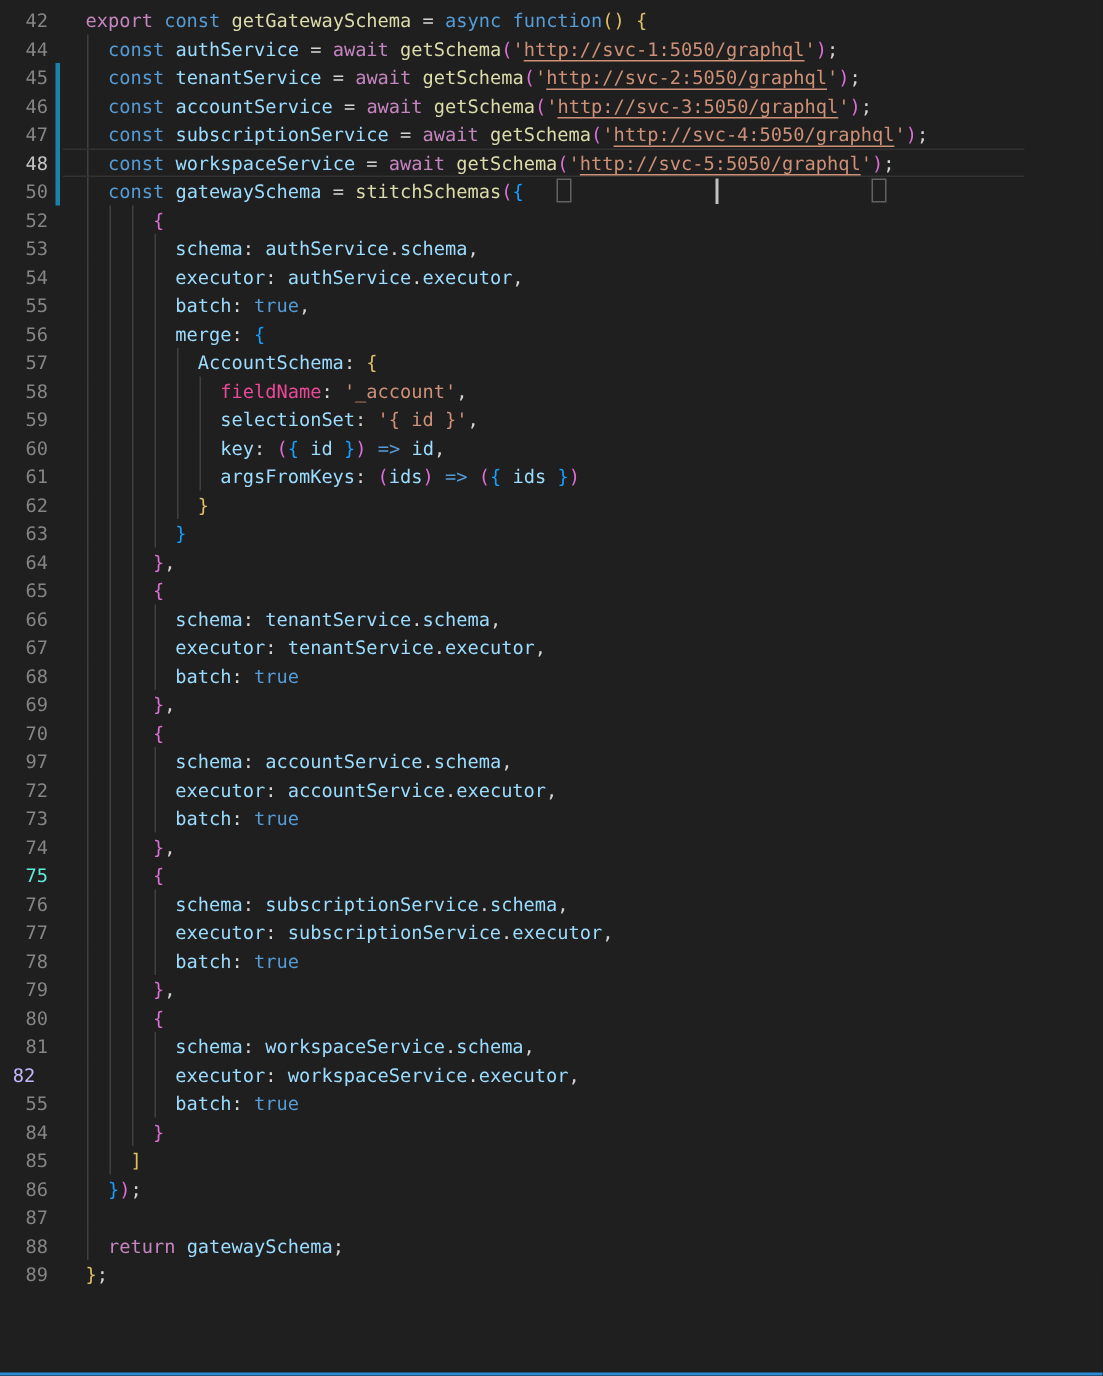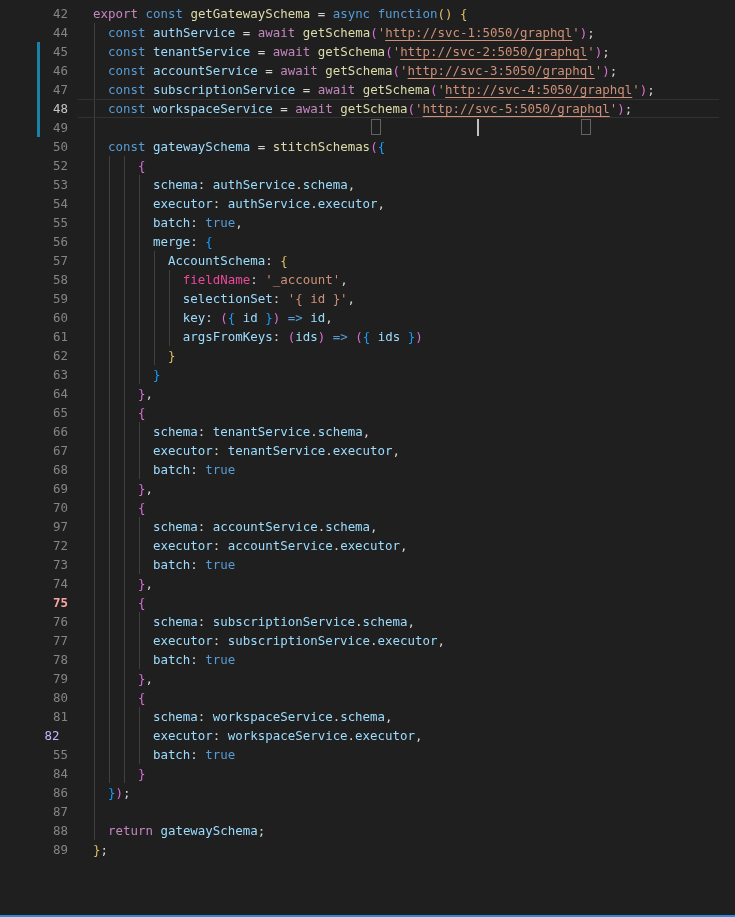--- a/index.html
+++ b/index.html
@@ -6,21 +6,21 @@
   body{width:735px;height:917px;overflow:hidden;}
   #editor{
     position:relative;
     width:735px;height:917px;
     font-family:"DejaVu Sans Mono","Liberation Mono",monospace;
     font-size:12.45px;
     line-height:19px;
     cursor:text;
   }
   #lines{position:absolute;left:0;top:4px;right:0;}
-  .row{position:relative;height:19px;width:683px;margin-left:36px;}
+  .row{position:relative;height:19px;width:683px;}
   .num{
     position:absolute;left:0;top:0;width:32px;height:19px;
     text-align:right;user-select:none;
   }
   .code{position:absolute;left:57px;top:0;white-space:pre;}
   .guide{position:absolute;top:0;bottom:0;width:1px;}
   .curline{position:absolute;left:42px;right:0;top:0;bottom:0;pointer-events:none;}
   .overlay{position:absolute;pointer-events:none;}
   #mod-bar{position:absolute;width:3px;}
   #cursor{position:absolute;width:1.6px;}
@@ -58,25 +58,20 @@
         <span class="code"><span style="color: rgb(212, 212, 212);">  </span><span style="color: rgb(86, 156, 214);">const</span><span style="color: rgb(212, 212, 212);"> </span><span style="color: rgb(156, 220, 254);">subscriptionService</span><span style="color: rgb(212, 212, 212);"> = </span><span style="color: rgb(197, 134, 192);">await</span><span style="color: rgb(212, 212, 212);"> </span><span style="color: rgb(220, 220, 170);">getSchema</span><span style="color: rgb(218, 112, 214);">(</span><span style="color: rgb(206, 145, 120);">'</span><span style="color: rgb(206, 145, 120); text-decoration: underline; text-underline-offset: 2.5px;">http://svc-4:5050/graphql</span><span style="color: rgb(206, 145, 120);">'</span><span style="color: rgb(218, 112, 214);">)</span><span style="color: rgb(212, 212, 212);">;</span></span>
       </div>
       <div class="row">
         <div class="guide" style="left: 58px; background: rgb(64, 64, 64);"></div>
         <div class="curline" style="border-top: 1px solid rgb(50, 50, 50); border-bottom: 1px solid rgb(50, 50, 50);"></div>
         <span class="num" style="color: rgb(198, 198, 198);">48</span>
         <span class="code"><span style="color: rgb(212, 212, 212);">  </span><span style="color: rgb(86, 156, 214);">const</span><span style="color: rgb(212, 212, 212);"> </span><span style="color: rgb(156, 220, 254);">workspaceService</span><span style="color: rgb(212, 212, 212);"> = </span><span style="color: rgb(197, 134, 192);">await</span><span style="color: rgb(212, 212, 212);"> </span><span style="color: rgb(220, 220, 170);">getSchema</span><span style="color: rgb(218, 112, 214);">(</span><span style="color: rgb(206, 145, 120);">'</span><span style="color: rgb(206, 145, 120); text-decoration: underline; text-underline-offset: 2.5px;">http://svc-5:5050/graphql</span><span style="color: rgb(206, 145, 120);">'</span><span style="color: rgb(218, 112, 214);">)</span><span style="color: rgb(212, 212, 212);">;</span></span>
       </div>
       <div class="row">
         <div class="guide" style="left: 58px; background: rgb(64, 64, 64);"></div>
-        <span class="num" style="color: rgb(133, 133, 133);">49</span>
-        <span class="code"></span>
-      </div>
-      <div class="row">
-        <div class="guide" style="left: 58px; background: rgb(64, 64, 64);"></div>
         <span class="num" style="color: rgb(133, 133, 133);">50</span>
         <span class="code"><span style="color: rgb(212, 212, 212);">  </span><span style="color: rgb(86, 156, 214);">const</span><span style="color: rgb(212, 212, 212);"> </span><span style="color: rgb(156, 220, 254);">gatewaySchema</span><span style="color: rgb(212, 212, 212);"> = </span><span style="color: rgb(220, 220, 170);">stitchSchemas</span><span style="color: rgb(218, 112, 214);">(</span><span style="color: rgb(23, 159, 255);">{</span></span>
       </div>
       <div class="row">
         <div class="guide" style="left: 58px; background: rgb(64, 64, 64);"></div>
         <div class="guide" style="left: 73px; background: rgb(64, 64, 64);"></div>
         <div class="guide" style="left: 88px; background: rgb(64, 64, 64);"></div>
         <span class="num" style="color: rgb(133, 133, 133);">52</span>
         <span class="code"><span style="color: rgb(212, 212, 212);">      </span><span style="color: rgb(218, 112, 214);">{</span></span>
       </div>
@@ -258,21 +253,21 @@
         <div class="guide" style="left: 58px; background: rgb(64, 64, 64);"></div>
         <div class="guide" style="left: 73px; background: rgb(64, 64, 64);"></div>
         <div class="guide" style="left: 88px; background: rgb(64, 64, 64);"></div>
         <span class="num" style="color: rgb(133, 133, 133);">74</span>
         <span class="code"><span style="color: rgb(212, 212, 212);">      </span><span style="color: rgb(218, 112, 214);">}</span><span style="color: rgb(212, 212, 212);">,</span></span>
       </div>
       <div class="row">
         <div class="guide" style="left: 58px; background: rgb(64, 64, 64);"></div>
         <div class="guide" style="left: 73px; background: rgb(64, 64, 64);"></div>
         <div class="guide" style="left: 88px; background: rgb(64, 64, 64);"></div>
-        <span class="num" style="color: #fca5a5; font-weight: bold;">75</span>
+        <span class="num" style="color: #5eead4;">75</span>
         <span class="code"><span style="color: rgb(212, 212, 212);">      </span><span style="color: rgb(218, 112, 214);">{</span></span>
       </div>
       <div class="row">
         <div class="guide" style="left: 58px; background: rgb(64, 64, 64);"></div>
         <div class="guide" style="left: 73px; background: rgb(64, 64, 64);"></div>
         <div class="guide" style="left: 88px; background: rgb(64, 64, 64);"></div>
         <div class="guide" style="left: 103px; background: rgb(64, 64, 64);"></div>
         <span class="num" style="color: rgb(133, 133, 133);">76</span>
         <span class="code"><span style="color: rgb(212, 212, 212);">        </span><span style="color: rgb(156, 220, 254);">schema</span><span style="color: rgb(212, 212, 212);">: </span><span style="color: rgb(156, 220, 254);">subscriptionService</span><span style="color: rgb(212, 212, 212);">.</span><span style="color: rgb(156, 220, 254);">schema</span><span style="color: rgb(212, 212, 212);">,</span></span>
       </div>
@@ -329,20 +324,26 @@
         <div class="guide" style="left: 103px; background: rgb(64, 64, 64);"></div>
         <span class="num" style="color: rgb(133, 133, 133);">55</span>
         <span class="code"><span style="color: rgb(212, 212, 212);">        </span><span style="color: rgb(156, 220, 254);">batch</span><span style="color: rgb(212, 212, 212);">: </span><span style="color: rgb(86, 156, 214);">true</span></span>
       </div>
       <div class="row">
         <div class="guide" style="left: 58px; background: rgb(64, 64, 64);"></div>
         <div class="guide" style="left: 73px; background: rgb(64, 64, 64);"></div>
         <div class="guide" style="left: 88px; background: rgb(64, 64, 64);"></div>
         <span class="num" style="color: rgb(133, 133, 133);">84</span>
         <span class="code"><span style="color: rgb(212, 212, 212);">      </span><span style="color: rgb(218, 112, 214);">}</span></span>
+      </div>
+      <div class="row">
+        <div class="guide" style="left: 58px; background: rgb(64, 64, 64);"></div>
+        <div class="guide" style="left: 73px; background: rgb(64, 64, 64);"></div>
+        <span class="num" style="color: rgb(133, 133, 133);">85</span>
+        <span class="code"><span style="color: rgb(212, 212, 212);">    </span><span style="color: rgb(224, 192, 100);">]</span></span>
       </div>
       <div class="row">
         <div class="guide" style="left: 58px; background: rgb(64, 64, 64);"></div>
         <span class="num" style="color: rgb(133, 133, 133);">86</span>
         <span class="code"><span style="color: rgb(212, 212, 212);">  </span><span style="color: rgb(23, 159, 255);">}</span><span style="color: rgb(218, 112, 214);">)</span><span style="color: rgb(212, 212, 212);">;</span></span>
       </div>
       <div class="row">
         <div class="guide" style="left: 58px; background: rgb(64, 64, 64);"></div>
         <span class="num" style="color: rgb(133, 133, 133);">87</span>
         <span class="code"></span>

